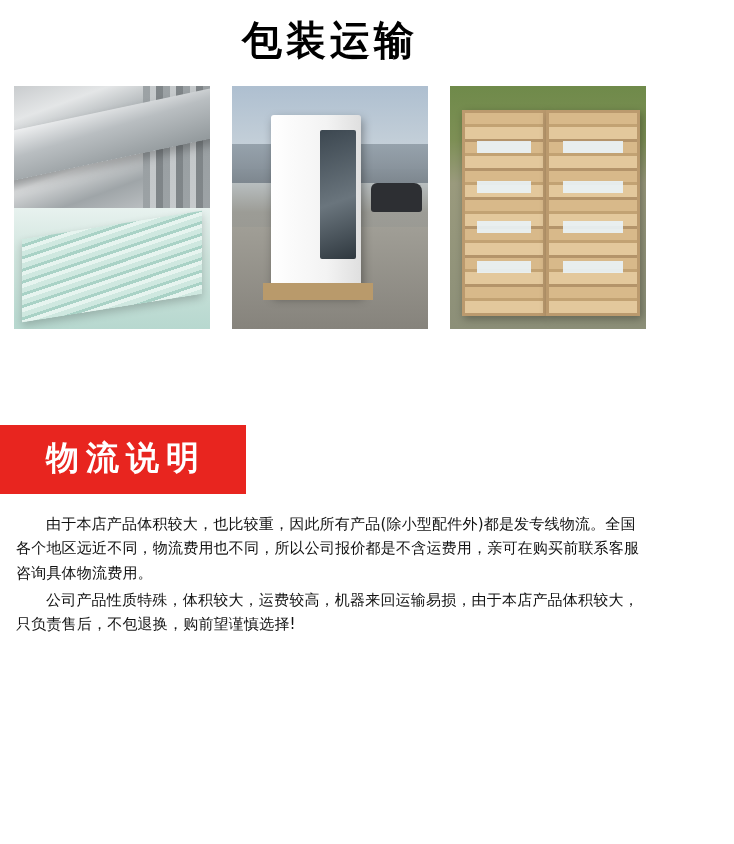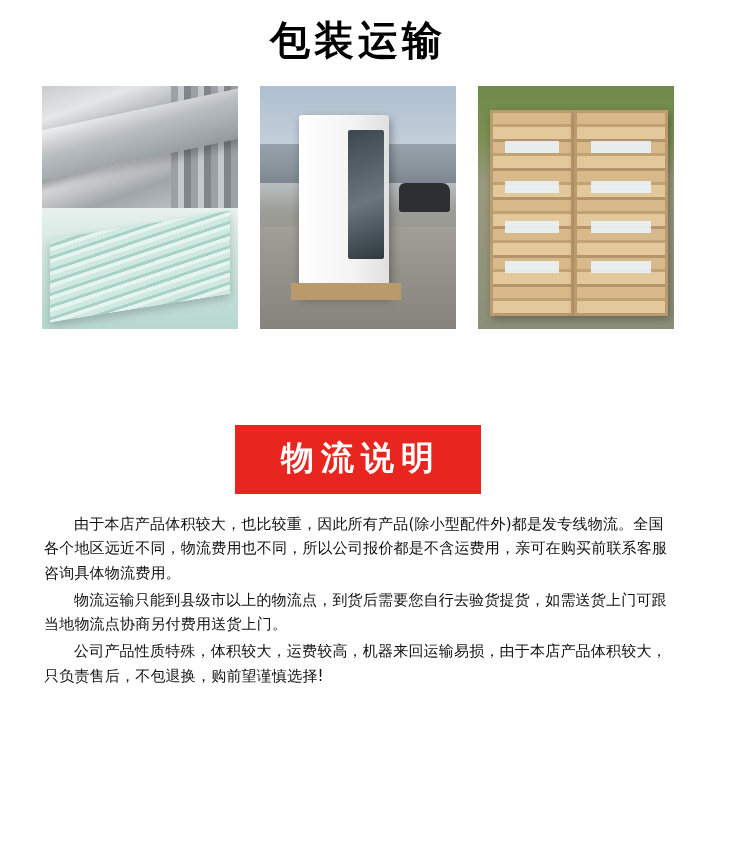--- a/index.html
+++ b/index.html
@@ -12,21 +12,20 @@
     height: 844px;
     font-family: "Liberation Sans", sans-serif;
     color: #000;
     position: relative;
     overflow: hidden;
   }
   .page {
     width: 660px;
     height: 844px;
     position: relative;
-    padding-left: 28px;
   }
 
   
   .main-title {
     text-align: center;
     font-size: 40px;
     font-weight: bold;
     letter-spacing: 4px;
     color: #000;
     padding-top: 16px;
@@ -138,21 +137,21 @@
     width: 68%;
     height: 12px;
     background: #e9f2f6;
     opacity: .92;
   }
 
   
   .banner-wrap {
     margin-top: 96px;
     display: flex;
-    justify-content: center;
+    justify-content: flex-start;
   }
   .banner {
     background: #e8251f;
     color: #ffffff;
     font-size: 33px;
     font-weight: bold;
     letter-spacing: 7px;
     padding: 11px 40px 13px 46px;
     font-family: "DejaVu Sans", "Liberation Sans", sans-serif;
   }
@@ -216,17 +215,16 @@
     </div>
 
   </div>
 
   <div class="banner-wrap">
     <div class="banner">物流说明</div>
   </div>
 
   <div class="body-text">
     <p>由于本店产品体积较大，也比较重，因此所有产品(除小型配件外)都是发专线物流。全国各个地区远近不同，物流费用也不同，所以公司报价都是不含运费用，亲可在购买前联系客服咨询具体物流费用。</p>
-    <p>物流运输只能到县级市以上的物流点，到货后需要您自行去验货提货，如需送货上门可跟当地物流点协商另付费用送货上门。</p>
     <p>公司产品性质特殊，体积较大，运费较高，机器来回运输易损，由于本店产品体积较大，只负责售后，不包退换，购前望谨慎选择!</p>
   </div>
 
 </div>
 
 </body></html>

